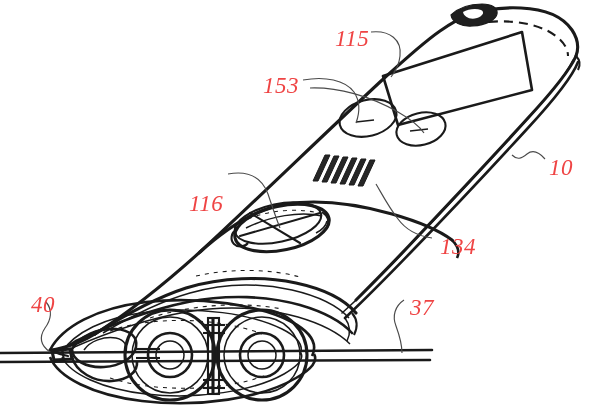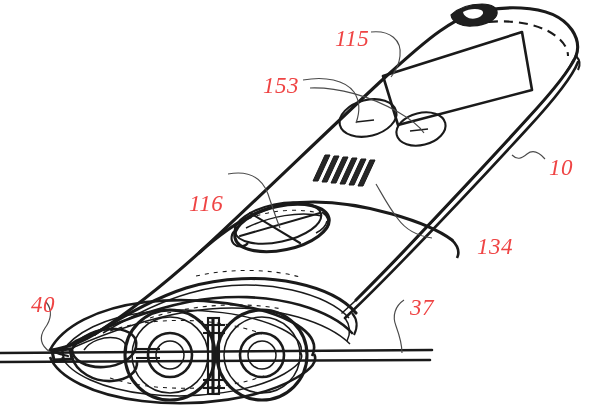--- a/index.html
+++ b/index.html
@@ -254,19 +254,19 @@
   </svg>
 
   <div class="ref-label" style="left:335px; top:27px;">115</div>
 
   <div class="ref-label" style="left:263px; top:74px;">153</div>
 
   <div class="ref-label" style="left:549px; top:156px;">10</div>
 
   <div class="ref-label" style="left:189px; top:152px;margin-top:40px;">116</div>
 
-  <div class="ref-label" style="left:440px; top:235px;margin-left:37px;">134</div>
+  <div class="ref-label" style="left:440px; top:235px;">134</div>
 
   <div class="ref-label" style="left:410px; top:296px;">37</div>
 
   <div class="ref-label" style="left:31px; top:293px;">40</div>
 
 </div>
 
 </body></html>

